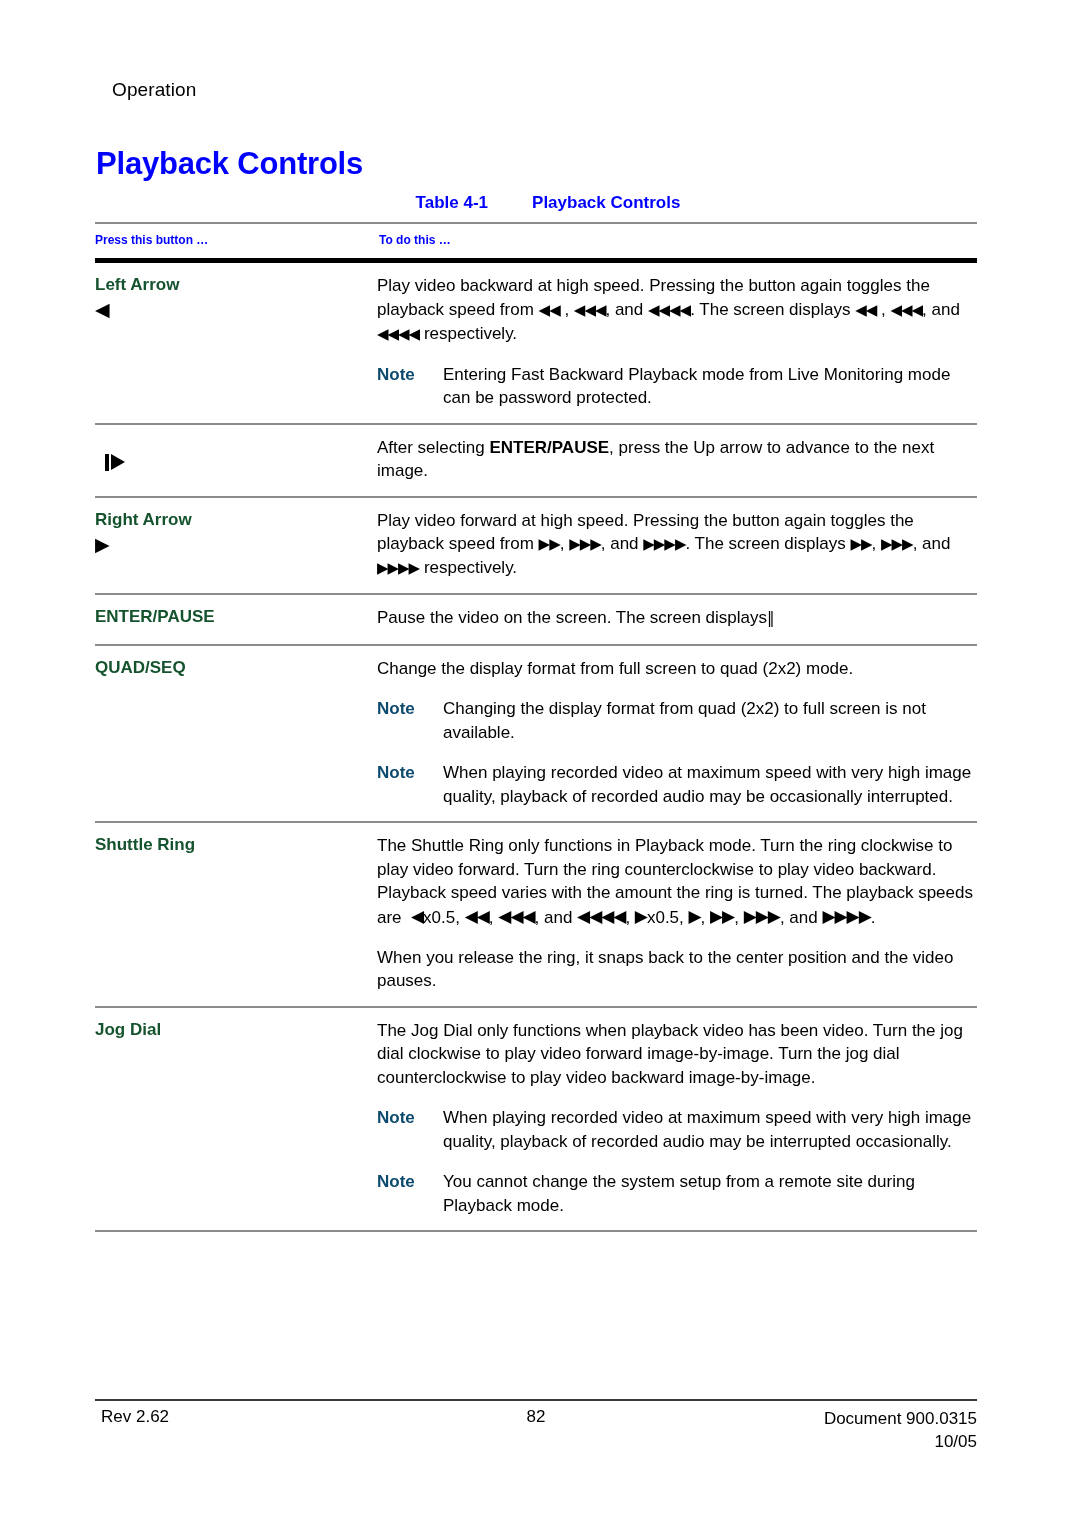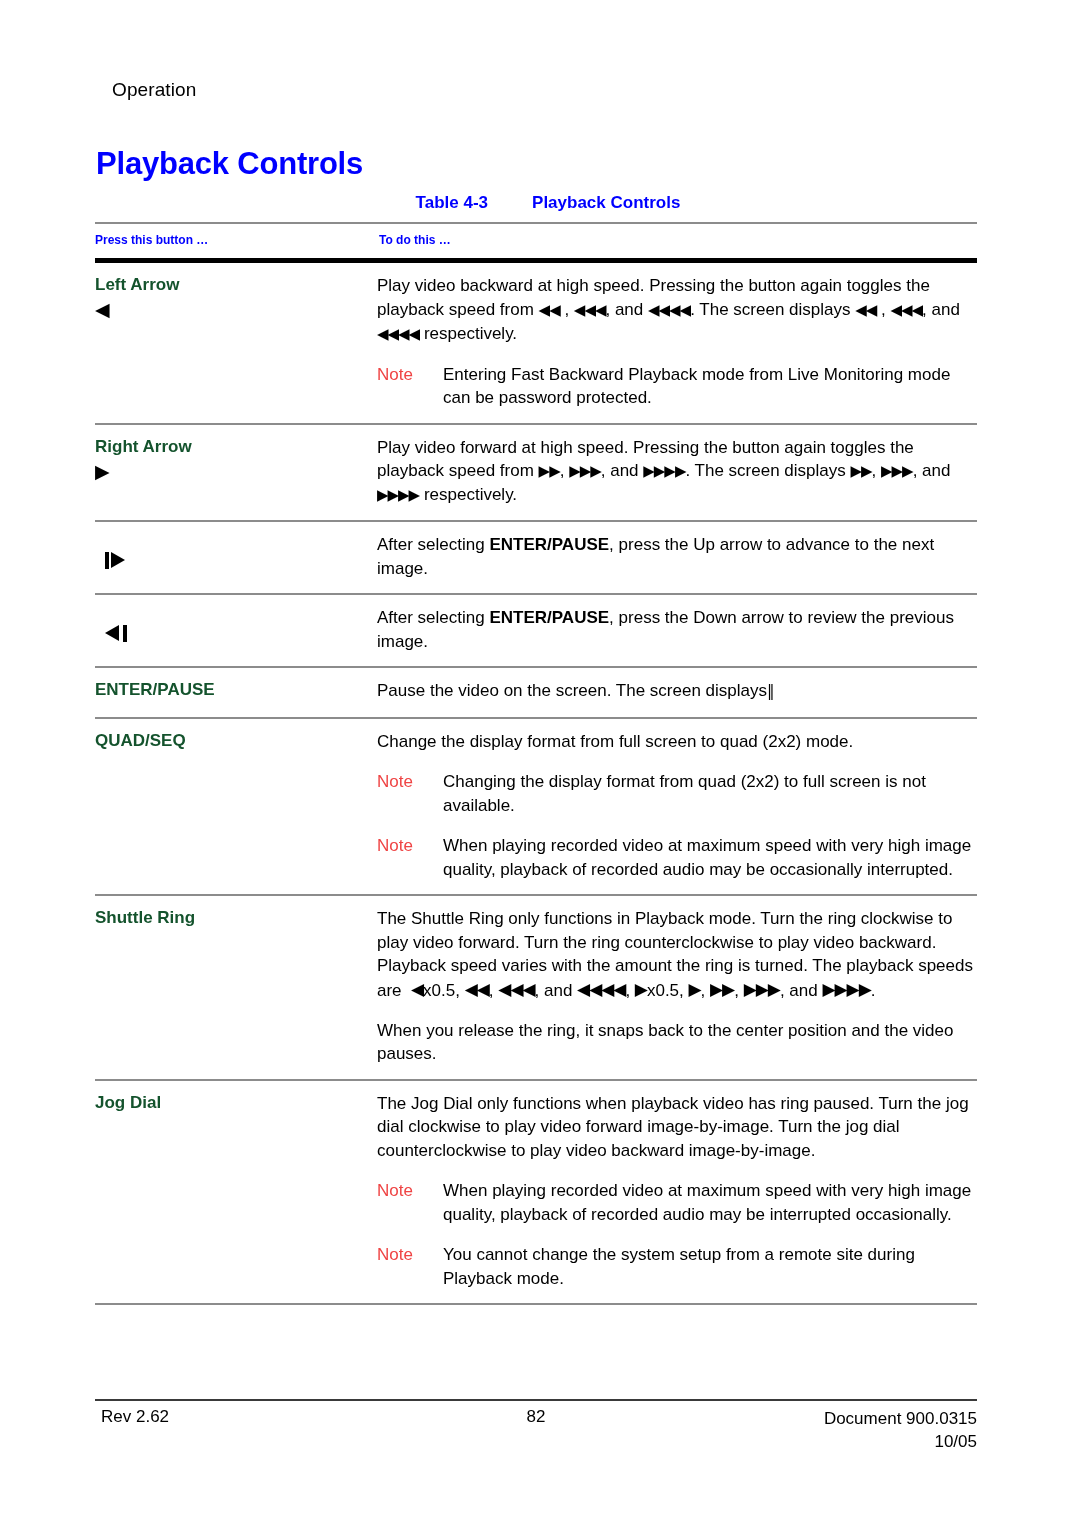--- a/index.html
+++ b/index.html
@@ -125,22 +125,22 @@
   .desc p + p { margin-top: 17px; }
 
   .note {
     position: relative;
     padding-left: 66px;
   }
   .note .note-tag {
     position: absolute;
     left: 0;
     top: 0;
-    color: #ef4444;
-    font-weight: normal;
+    color: #0c4a6e;
+    font-weight: bold;
   }
   b, strong { font-weight: bold; }
 
   
   .arw {
     font-family: "DejaVu Sans", sans-serif;
     font-size: 15px;
     letter-spacing: -1px;
     vertical-align: 0.5px;
   }
@@ -211,21 +211,21 @@
 
 <div class="page">
 
   <div class="running-header">Operation</div>
 
   <h1 class="page-title">Playback Controls</h1>
 
   <div class="table-wrap">
 
     <div class="table-caption">
-      <span class="cap-num">Table 4-3</span><span>Playback Controls</span>
+      <span class="cap-num">Table 4-1</span><span>Playback Controls</span>
     </div>
 
     <div class="rule-thin"></div>
 
     <table class="ptab">
       <colgroup>
           <col class="c1">
           <col class="c2">
         </colgroup>
       <tbody>
@@ -251,45 +251,37 @@
             <span class="btn-glyph">◀</span>
           </td>
           <td class="desc">
             <p>Play video backward at high speed. Pressing the button again toggles the playback speed from <span class="arw">◀◀</span> , <span class="arw">◀◀◀</span>, and <span class="arw">◀◀◀◀</span>. The screen displays <span class="arw">◀◀</span> , <span class="arw">◀◀◀</span>, and <span class="arw">◀◀◀◀</span> respectively.</p>
             <p class="note"><span class="note-tag">Note</span><span>Entering Fast Backward Playback mode from Live Monitoring mode can be password protected.</span></p>
           </td>
         </tr>
 
         <tr class="body-row sep">
           <td>
+            <span class="btn-glyph indent pad-v"><span class="stepicon fwd"><span class="bar"></span><span class="tri"></span></span></span>
+          </td>
+          <td class="desc">
+            <p>After selecting <b>ENTER/PAUSE</b>, press the Up arrow to advance to the next image.</p>
+          </td>
+        </tr>
+
+        <tr class="body-row sep">
+          <td>
             <span class="btn-label">Right Arrow</span>
             <span class="btn-glyph">▶</span>
           </td>
           <td class="desc">
             <p>Play video forward at high speed. Pressing the button again toggles the playback speed from <span class="arw">▶▶</span>, <span class="arw">▶▶▶</span>, and <span class="arw">▶▶▶▶</span>. The screen displays <span class="arw">▶▶</span>, <span class="arw">▶▶▶</span>, and <span class="arw">▶▶▶▶</span> respectively.</p>
           </td>
         </tr>
 
-        <tr class="body-row sep">
-          <td>
-            <span class="btn-glyph indent pad-v"><span class="stepicon fwd"><span class="bar"></span><span class="tri"></span></span></span>
-          </td>
-          <td class="desc">
-            <p>After selecting <b>ENTER/PAUSE</b>, press the Up arrow to advance to the next image.</p>
-          </td>
-        </tr>
-
-        <tr class="body-row sep">
-          <td>
-            <span class="btn-glyph indent pad-v"><span class="stepicon back"><span class="tri"></span><span class="bar"></span></span></span>
-          </td>
-          <td class="desc">
-            <p>After selecting <b>ENTER/PAUSE</b>, press the Down arrow to review the previous image.</p>
-          </td>
-        </tr>
 
         <tr class="body-row sep">
           <td>
             <span class="btn-label">ENTER/PAUSE</span>
           </td>
           <td class="desc">
             <p>Pause the video on the screen. The screen displays<span class="pausebars">‖</span></p>
           </td>
         </tr>
 
@@ -313,21 +305,21 @@
             <p>The Shuttle Ring only functions in Playback mode. Turn the ring clockwise to play video forward. Turn the ring counterclockwise to play video backward. Playback speed varies with the amount the ring is turned. The playback speeds are&nbsp; <span class="arw big">◀</span>x0.5, <span class="arw big">◀◀</span>, <span class="arw big">◀◀◀</span>, and <span class="arw big">◀◀◀◀</span>, <span class="arw big">▶</span>x0.5, <span class="arw big">▶</span>, <span class="arw big">▶▶</span>, <span class="arw big">▶▶▶</span>, and <span class="arw big">▶▶▶▶</span>.</p>
             <p>When you release the ring, it snaps back to the center position and the video pauses.</p>
           </td>
         </tr>
 
         <tr class="body-row sep">
           <td>
             <span class="btn-label">Jog Dial</span>
           </td>
           <td class="desc">
-            <p>The Jog Dial only functions when playback video has ring paused. Turn the jog dial clockwise to play video forward image-by-image. Turn the jog dial counterclockwise to play video backward image-by-image.</p>
+            <p>The Jog Dial only functions when playback video has been video. Turn the jog dial clockwise to play video forward image-by-image. Turn the jog dial counterclockwise to play video backward image-by-image.</p>
             <p class="note"><span class="note-tag">Note</span><span>When playing recorded video at maximum speed with very high image quality, playback of recorded audio may be interrupted occasionally.</span></p>
             <p class="note"><span class="note-tag">Note</span><span>You cannot change the system setup from a remote site during Playback mode.</span></p>
           </td>
         </tr>
 
       </tbody>
     </table>
 
     <div class="rule-thin"></div>
   </div>

